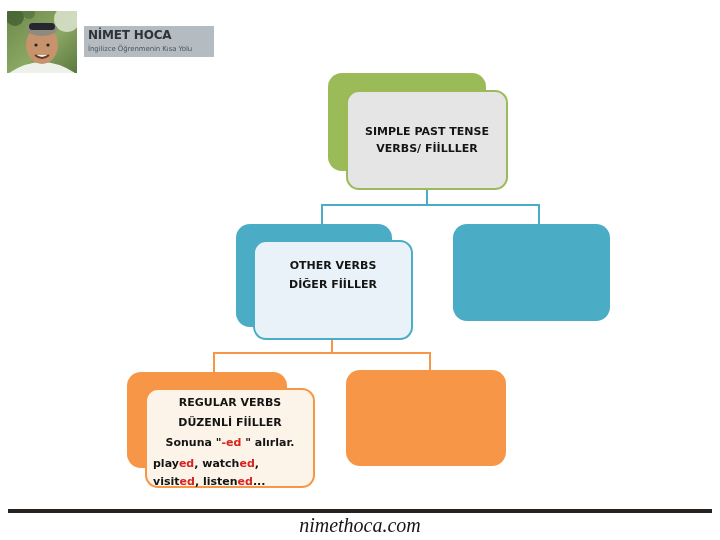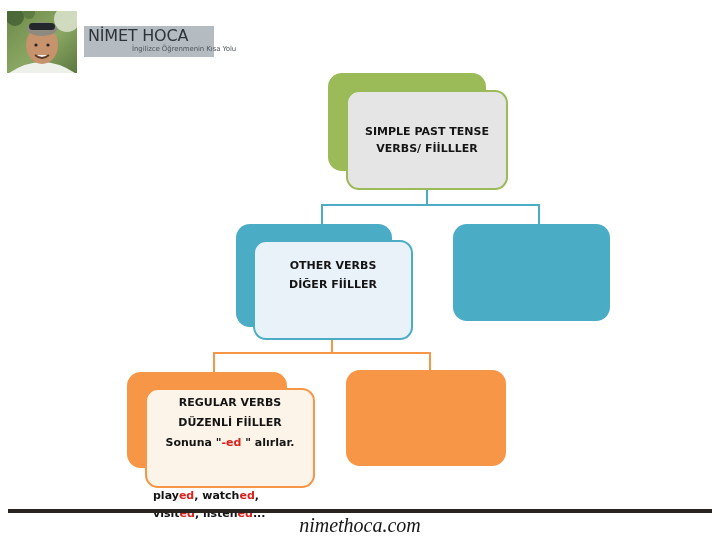--- a/index.html
+++ b/index.html
@@ -4,22 +4,22 @@
 <style>
   html,body{margin:0;padding:0;background:#fff;}
   .stage{
     position:relative;width:720px;height:540px;background:#ffffff;
     font-family:"DejaVu Sans","Liberation Sans",sans-serif;overflow:hidden;
   }
   
   .photo{position:absolute;left:7px;top:11px;width:70px;height:62px;overflow:hidden;}
   .brand{position:absolute;left:84px;top:26px;width:130px;height:31px;background:#b4bbc1;
          padding:2px 0 0 4px;box-sizing:border-box;}
-  .brand-title{font-size:16px;font-weight:normal;color:#2e3337;letter-spacing:-0.2px;line-height:15px;}
-  .brand-sub{font-size:7px;color:#4f575c;letter-spacing:-0.1px;line-height:9px;margin-top:2px;white-space:nowrap;margin-left:44px;}
+  .brand-title{font-size:12px;font-weight:bold;color:#2e3337;letter-spacing:-0.2px;line-height:15px;}
+  .brand-sub{font-size:7px;color:#4f575c;letter-spacing:-0.1px;line-height:9px;margin-top:2px;white-space:nowrap;}
   
   .back{position:absolute;border-radius:14px;}
   .front{position:absolute;border-radius:13px;border:2px solid;box-sizing:border-box;
          font-weight:bold;font-size:11px;color:#141414;}
   .back.green{background:#9BBB59;}
   .front.green{background:#e5e5e5;border-color:#9BBB59;}
   .back.teal{background:#4BACC6;}
   .front.teal{background:#e9f2f8;border-color:#4BACC6;}
   .back.orange{background:#F79646;}
   .front.orange{background:#fcf3e9;border-color:#F79646;}
@@ -27,21 +27,21 @@
   .ln.left{text-align:left;}
   .red{color:#D9231D;}
   
   .front.root-front{display:flex;flex-direction:column;justify-content:center;}
   .front.root-front .ln{line-height:17px;}
   .front.other-front{padding-top:14px;}
   .front.other-front .ln{line-height:19px;}
   .front.tobe-front{padding:5px 8px 0 8px;}
   .front.tobe-front .ln{line-height:19px;}
   .front.reg-front{padding:3px 6px 0 6px;}
-  .front.reg-front .ln4{line-height:21px;margin-top:32px;}
+  .front.reg-front .ln4{line-height:21px;}
   .front.reg-front .ln5{line-height:15px;}
   .front.irr-front{padding:3px 5px 0 5px;}
   
   .conn{position:absolute;}
   .conn.teal{background:#4BACC6;}
   .conn.orange{background:#F79646;}
   
   .footer-rule{position:absolute;left:8px;top:509px;width:704px;height:4px;background:#29231f;}
   .footer-text{position:absolute;left:0;top:514px;width:720px;text-align:center;
                font-family:"Liberation Serif","DejaVu Serif",serif;font-size:20px;color:#161616;font-style:italic;}

